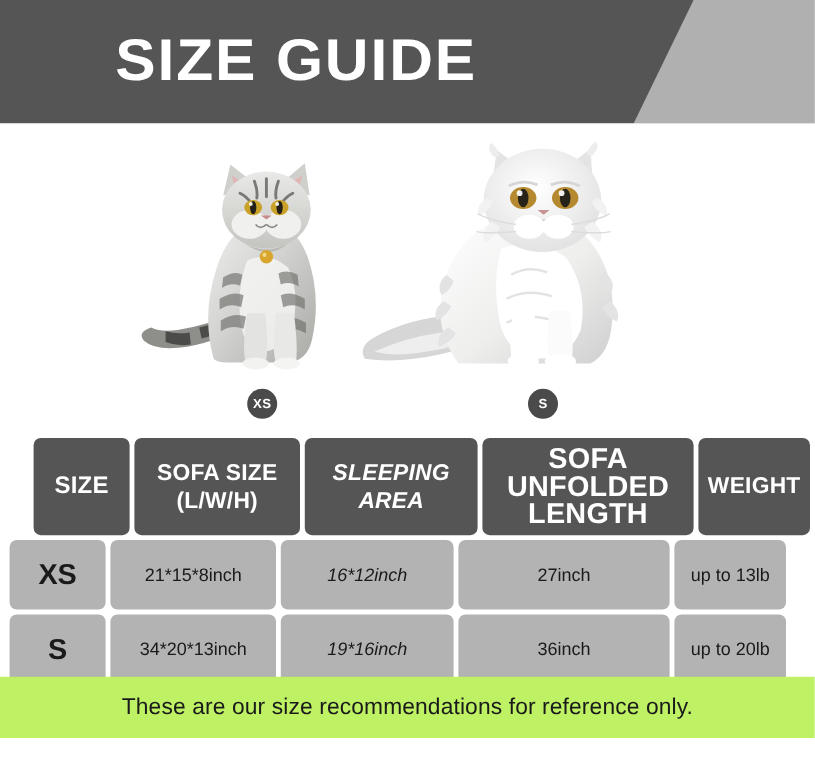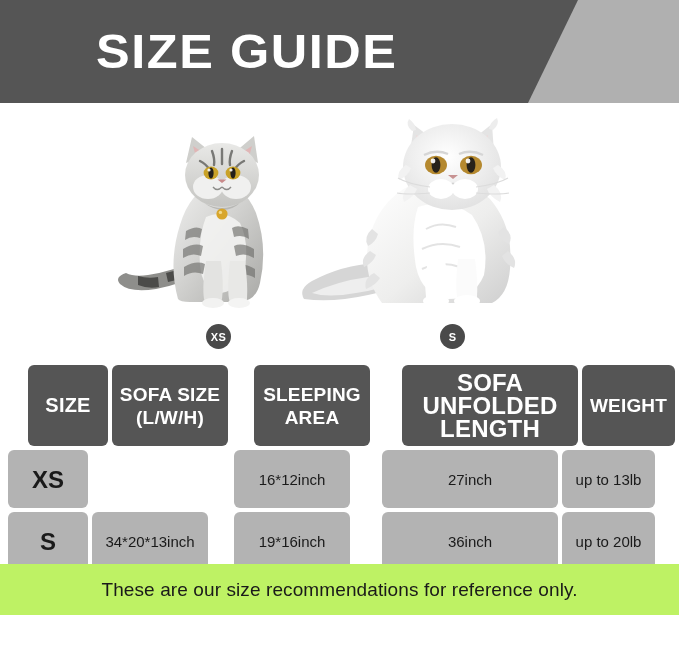--- a/index.html
+++ b/index.html
@@ -57,22 +57,22 @@
   .trow-0{top:85px;height:58px;}
   .trow-1{top:147px;height:58px;}
 
   .cell{
     position:absolute;top:0;height:100%;
     display:flex;align-items:center;justify-content:center;
     text-align:center;border-radius:6px;
     box-sizing:border-box;padding:2px 4px;
   }
   .cell.c0{left:8px;width:80px;}
-  .cell.c1{left:92px;width:116px;}
-  .cell.c2{left:234px;width:116px;}
+  .cell.c1{left:92px;width:138px;}
+  .cell.c2{left:234px;width:144px;font-style:italic;}
   .cell.c3{left:382px;width:176px;}
   .cell.c4{left:562px;width:93px;}
 
   .trow-head .cell{
     background:#555555;color:#ffffff;
     font-size:19px;font-weight:bold;line-height:23px;
     letter-spacing:0.2px;
   }
   .trow-head .cell.c0{font-size:20px;}
   .trow-head .cell.c3{font-size:24px;}
@@ -281,20 +281,21 @@
       <span style="white-space:pre-line">SOFA UNFOLDED
 LENGTH</span>
     </div>
     <div class="cell c4">
       <span>WEIGHT</span>
     </div>
   </div>
 
   <div class="trow trow-0">
     <div class="cell c0">XS</div>
+    <div class="cell c1">21*15*8inch</div>
     <div class="cell c2">16*12inch</div>
     <div class="cell c3">27inch</div>
     <div class="cell c4">up to 13lb</div>
   </div>
 
   <div class="trow trow-1">
     <div class="cell c0">S</div>
     <div class="cell c1">34*20*13inch</div>
     <div class="cell c2">19*16inch</div>
     <div class="cell c3">36inch</div>

